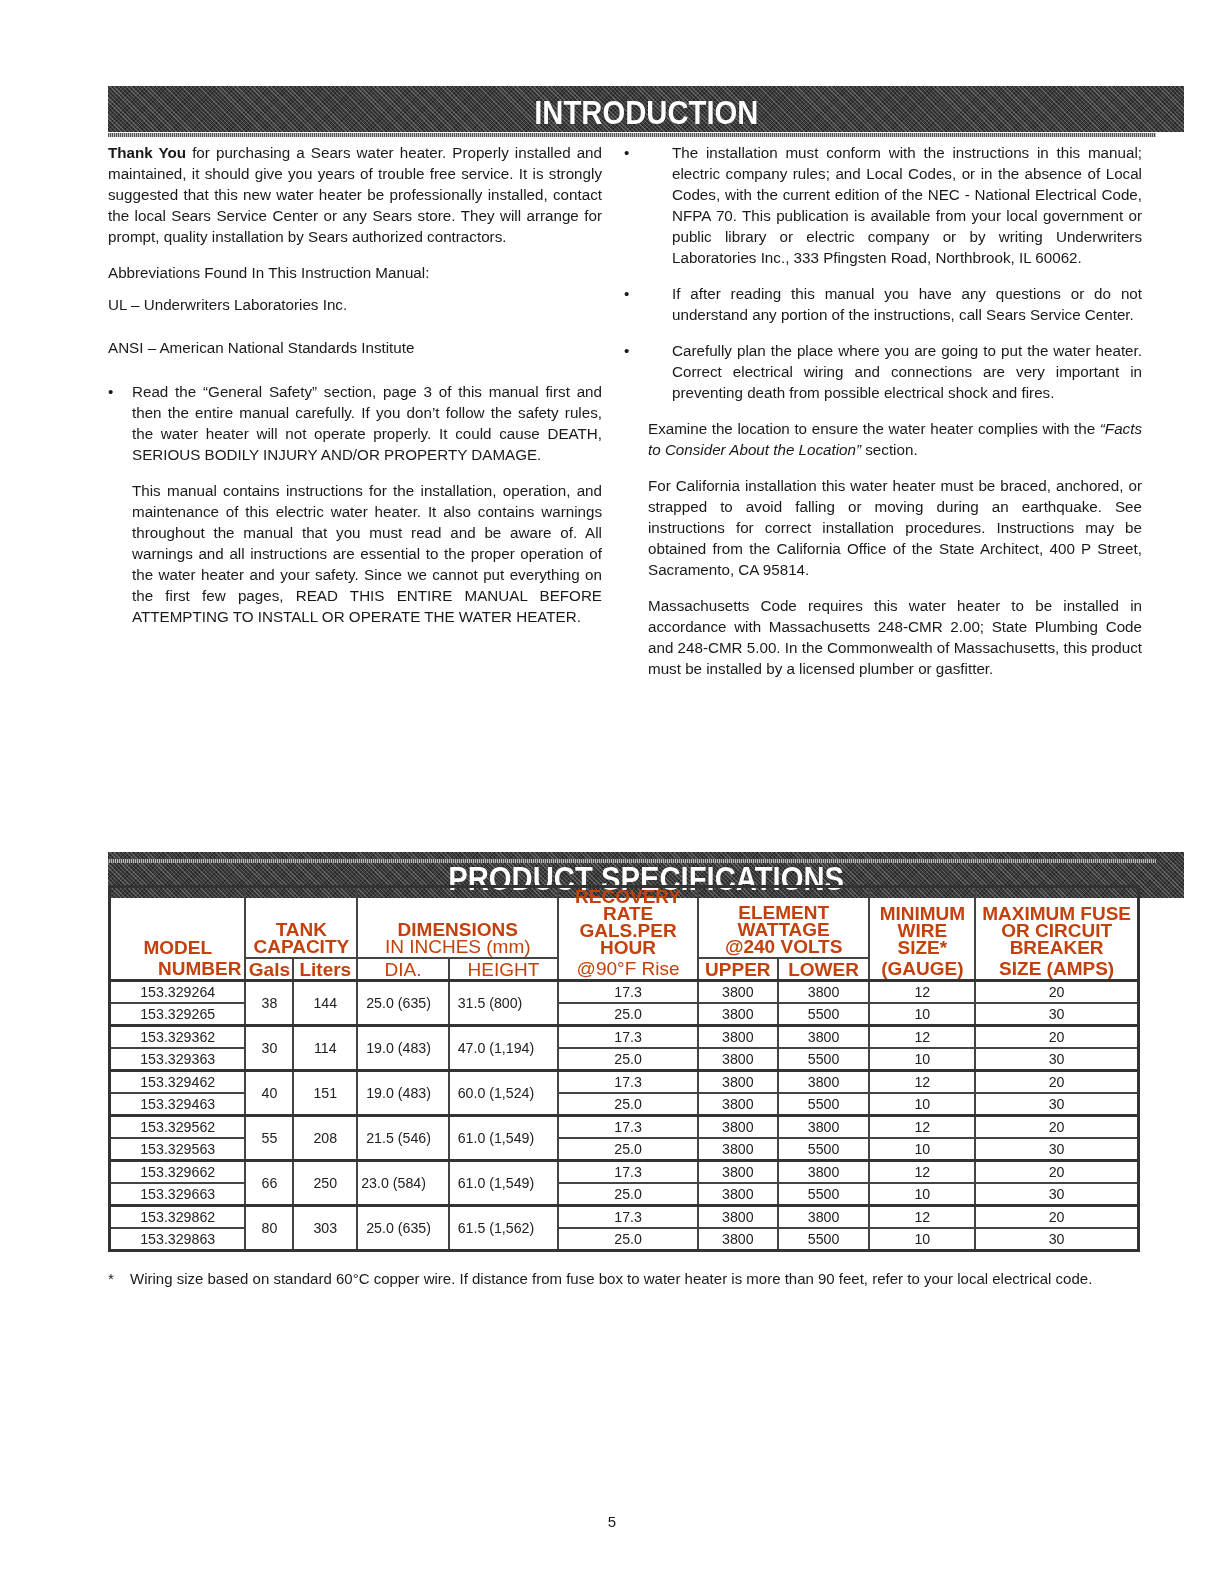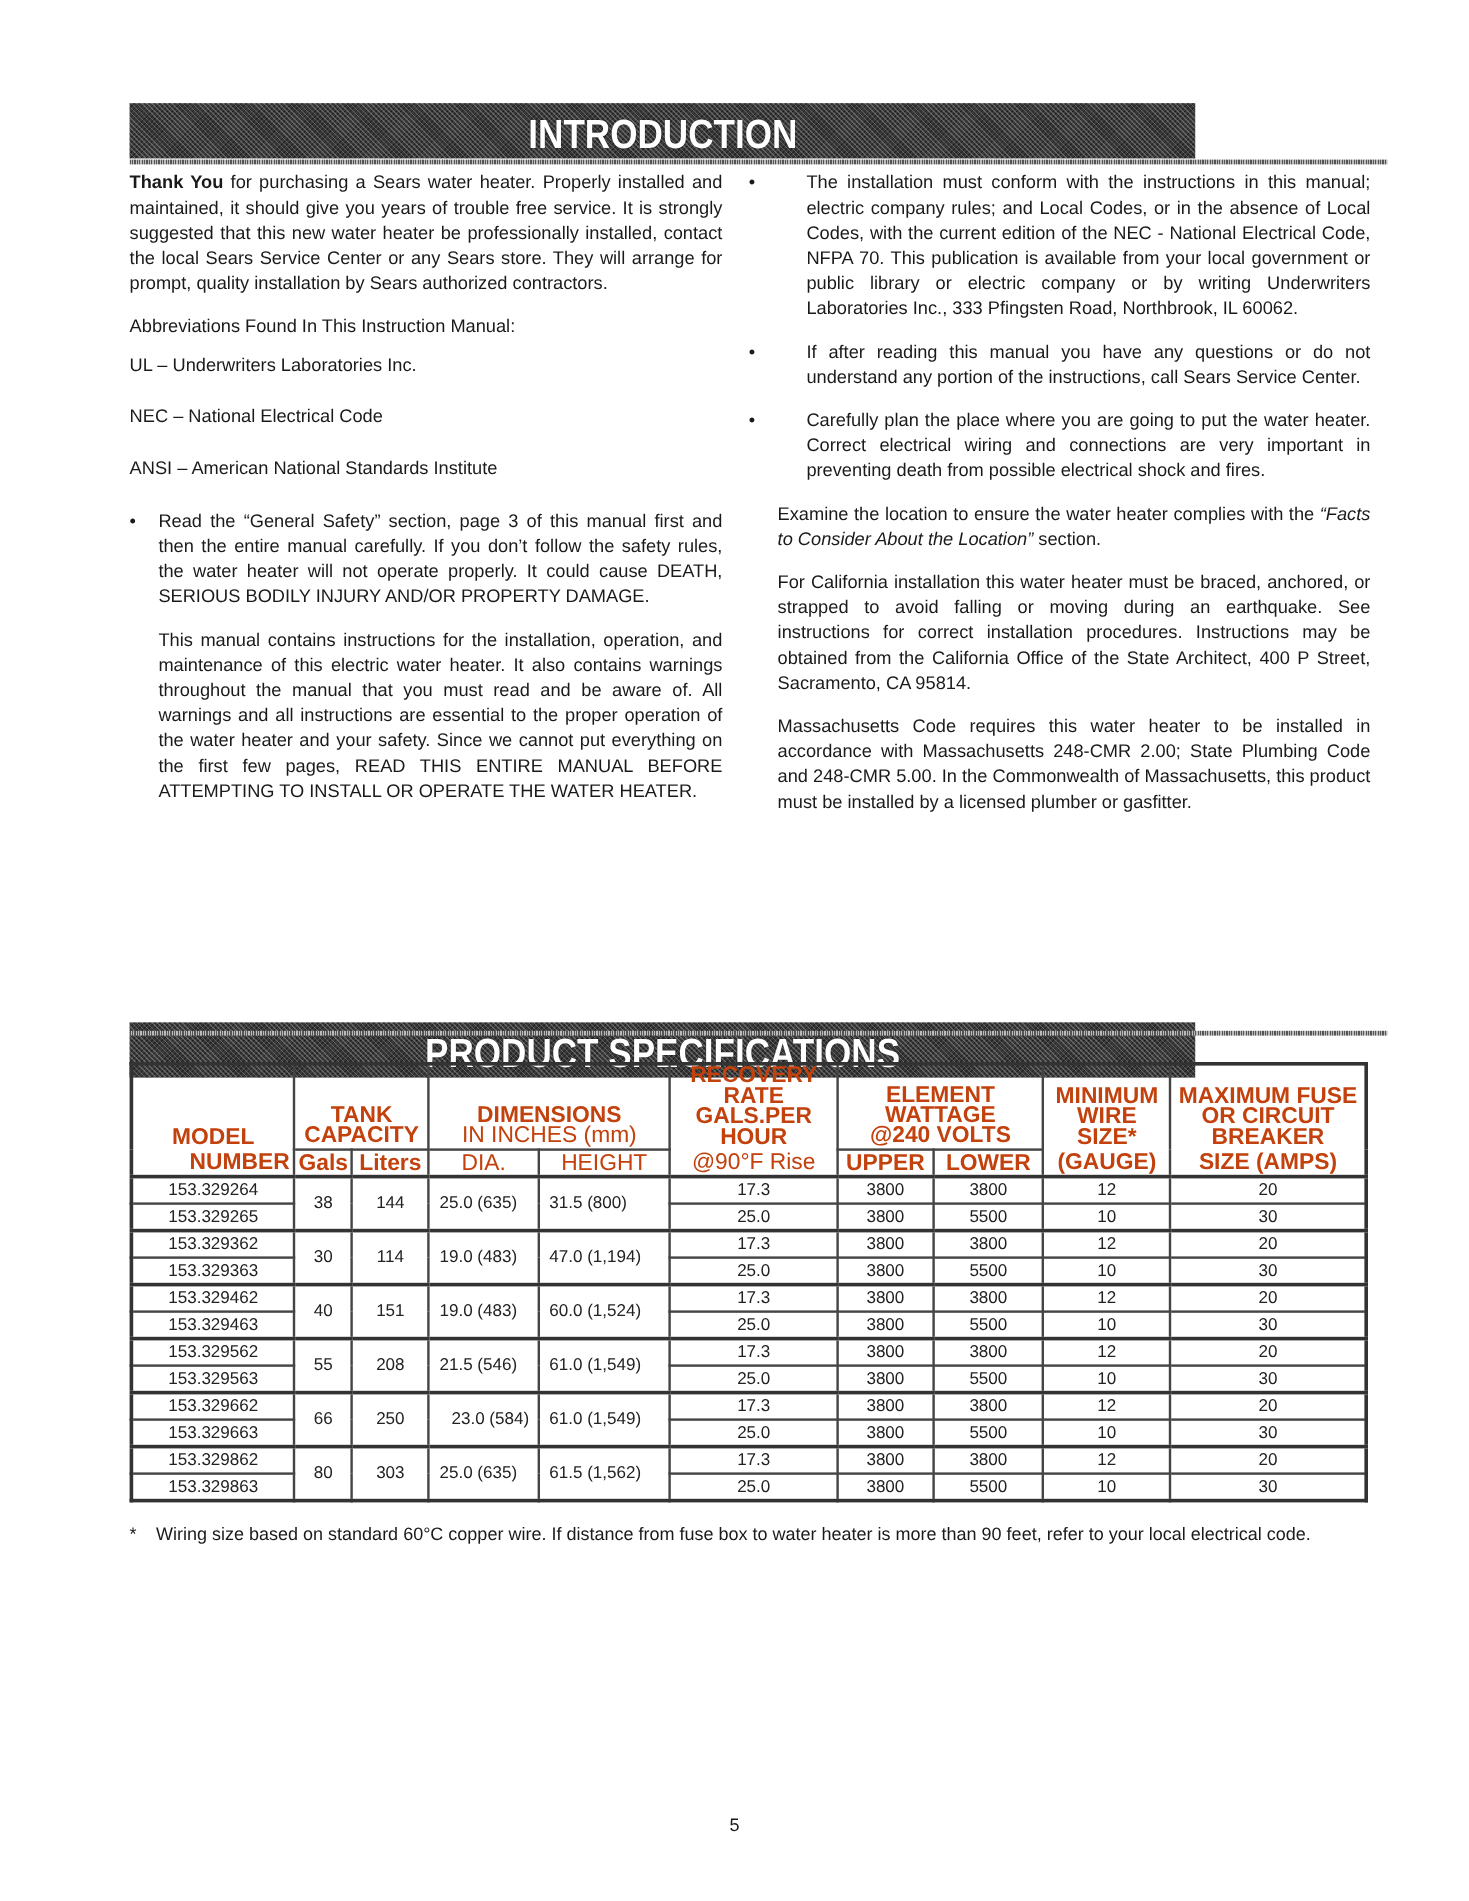--- a/index.html
+++ b/index.html
@@ -1,19 +1,19 @@
 <!DOCTYPE html>
 <html><head>
 <meta charset="utf-8">
 <style>
   html, body { margin:0; padding:0; background:#fff; }
   body { width:1224px; height:1584px; position:relative; font-family:"Liberation Sans", sans-serif; color:#1a1a1a; overflow:hidden; }
 
   .banner {
-    position:absolute; left:108px; width:888px; height:46px;
+    position:absolute; left:108px; width:1076px; height:46px;
     background-color:#3a3a3a;
     background-image:
       repeating-linear-gradient(45deg, rgba(255,255,255,0.22) 0 1px, transparent 1px 3px),
       repeating-linear-gradient(-45deg, rgba(0,0,0,0.35) 0 1px, transparent 1px 3px);
     display:flex; align-items:flex-end; justify-content:center; overflow:hidden;
   }
   .banner-title {
     color:#fff; font-family:"Liberation Sans", sans-serif; font-weight:bold;
     font-size:34px; letter-spacing:0px; transform:scaleX(0.86); line-height:40px;
     text-shadow:0 0 1px #000;
@@ -64,21 +64,20 @@
 
 <div class="banner" style="top:86px;">
   <span class="banner-title">INTRODUCTION</span>
 </div>
 <div class="banner-rule" style="top:133px;"></div>
 
 <div class="col left">
   <p><b class="lead">Thank You</b><span> for purchasing a Sears water heater. Properly installed and maintained, it should give you years of trouble free service. It is strongly suggested that this new water heater be professionally installed, contact the local Sears Service Center or any Sears store. They will arrange for prompt, quality installation by Sears authorized contractors.</span></p>
   <p style="margin-top:15px;font-weight:normal;">Abbreviations Found In This Instruction Manual:</p>
   <p style="margin-top:11px;">UL – Underwriters Laboratories Inc.</p>
-  <p style="margin-top:22px;">NEC – National Electrical Code</p>
   <p style="margin-top:22px;">ANSI – American National Standards Institute</p>
   <div class="bullet" style="margin-top:23px;">
     <span class="dot">•</span>
     <p>Read the “General Safety” section, page 3 of this manual first and then the entire manual carefully. If you don’t follow the safety rules, the water heater will not operate properly. It could cause DEATH, SERIOUS BODILY INJURY AND/OR PROPERTY DAMAGE.</p>
     <p style="margin-top:15px;">This manual contains instructions for the installation, operation, and maintenance of this electric water heater. It also contains warnings throughout the manual that you must read and be aware of. All warnings and all instructions are essential to the proper operation of the water heater and your safety. Since we cannot put everything on the first few pages, READ THIS ENTIRE MANUAL BEFORE ATTEMPTING TO INSTALL OR OPERATE THE WATER HEATER.</p>
   </div>
 </div>
 
 <div class="col right">
   <div class="bullet">
@@ -239,21 +238,21 @@
         <td>25.0</td>
         <td>3800</td>
         <td>5500</td>
         <td>10</td>
         <td>30</td>
       </tr>
       <tr class="grp-top">
         <td class="model">153.329662</td>
         <td rowspan="2">66</td>
         <td rowspan="2">250</td>
-        <td rowspan="2" style="text-align: left; padding-left: 18px;">23.0 (584)</td>
+        <td rowspan="2" style="text-align: left; padding-left: 3px;">23.0 (584)</td>
         <td rowspan="2" style="text-align: left; padding-left: 8px;">61.0 (1,549)</td>
         <td>17.3</td>
         <td>3800</td>
         <td>3800</td>
         <td>12</td>
         <td>20</td>
       </tr>
       <tr>
         <td class="model">153.329663</td>
         <td>25.0</td>

